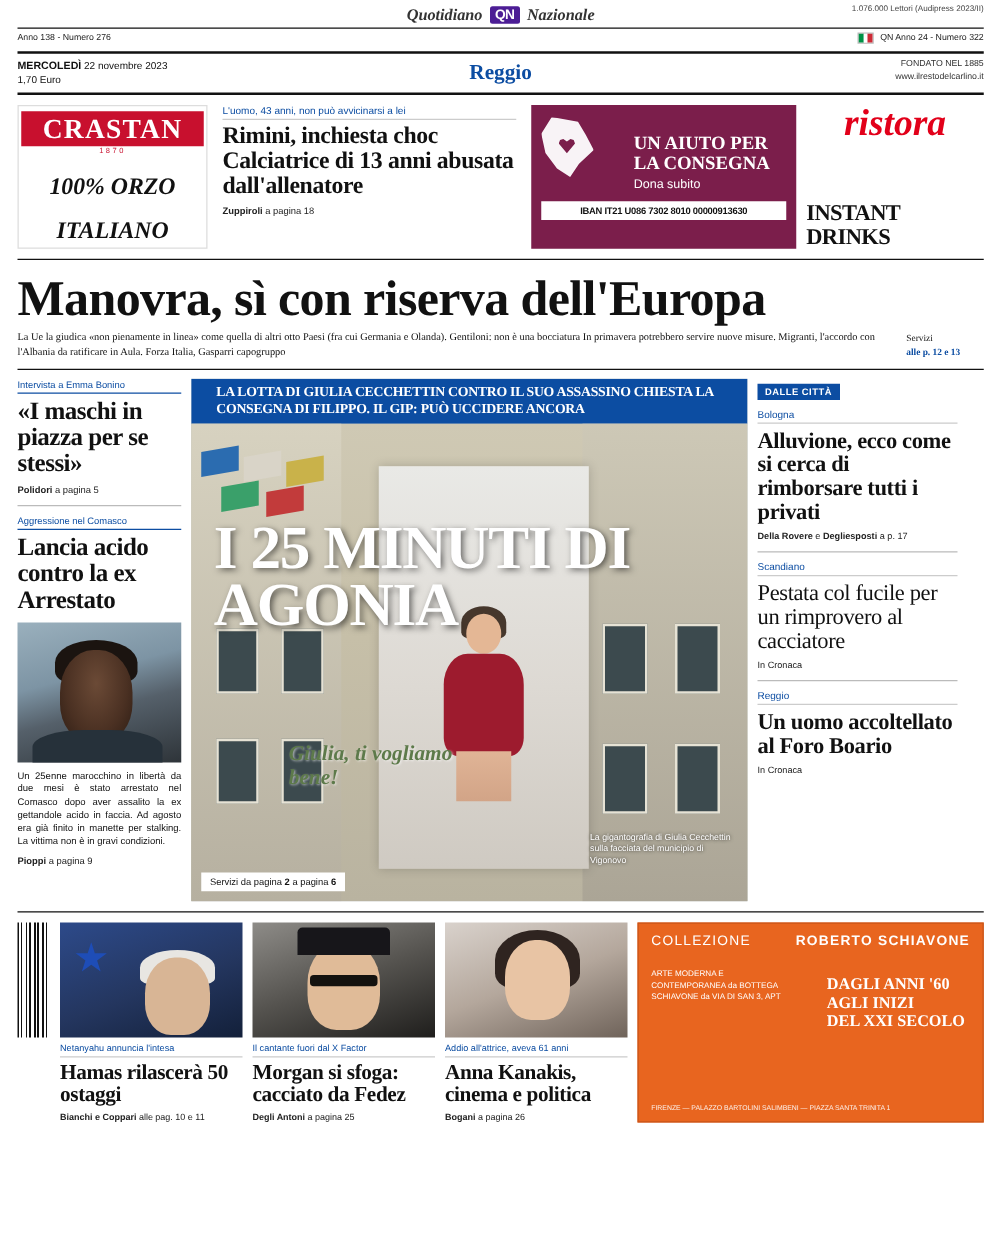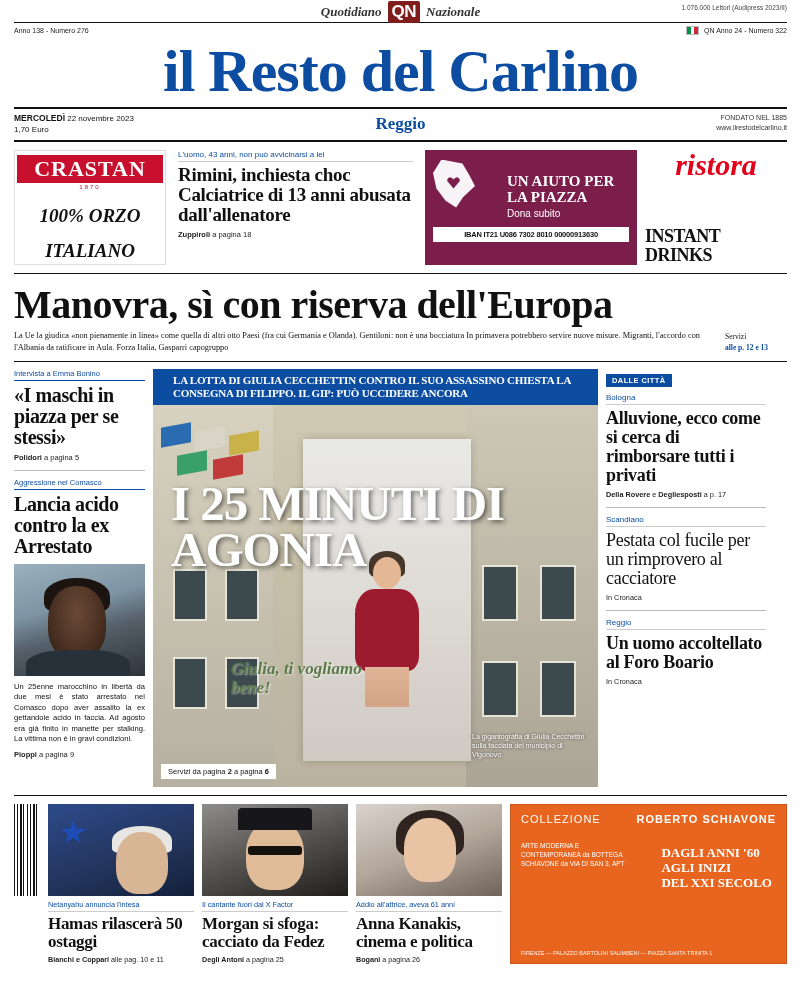--- a/index.html
+++ b/index.html
@@ -15,21 +15,21 @@
 
   
   .topstrip {
     display: flex; align-items: center; justify-content: center;
     height: 20px; font-size: 8px; color: #333; position: relative;
     padding-top: 4px;
   }
   .topstrip .qn { display: flex; align-items: center; gap: 6px; }
   .qn-word { font-family: "Liberation Serif", serif; font-style: italic; font-size: 13px; font-weight: bold; }
   .qn-logo {
-    background: #7f1d1d; color: #fff; font-weight: bold; font-size: 17px;
+    background: #4c1d95; color: #fff; font-weight: bold; font-size: 11px;
     padding: 1px 4px; border-radius: 2px; letter-spacing: -0.5px;
   }
   .topstrip .readers { position: absolute; right: 0; top: 4px; font-size: 6.5px; color: #444; }
 
   .headrow {
     display: flex; align-items: center; justify-content: space-between;
     border-top: 1px solid #111; border-bottom: 0; padding: 3px 0 2px;
     font-size: 7px; color: #222; margin-top: 2px;
   }
   .headrow .right { display: flex; align-items: center; gap: 5px; }
@@ -322,23 +322,20 @@
     <div class="right">
       <span class="flag">
           <i></i>
           <i></i>
           <i></i>
         </span>
       <span>QN Anno 24 - Numero 322</span>
     </div>
   </div>
 
-  <div class="masthead">
-    <h1>il Resto del Carlino</h1>
-  </div>
 
   <div class="datebar">
     <div class="left">
       <div><b>MERCOLEDÌ</b>
         <span>22 novembre 2023</span></div>
       <div>1,70 Euro</div>
     </div>
     <div class="center">Reggio</div>
     <div class="right">
       <div>FONDATO NEL 1885</div>
@@ -362,21 +359,21 @@
         <b>Zuppiroli</b>
         <span>a pagina 18</span>
       </div>
     </div>
 
     <div class="toscana-ad">
       <div class="shape"></div>
       <div class="heart"></div>
       <div class="txt">
         <div class="t1">UN AIUTO PER</div>
-        <div class="t1">LA PIAZZA</div>
+        <div class="t1">LA CONSEGNA</div>
         <div class="t2">Dona subito</div>
       </div>
       <div class="iban">IBAN IT21 U086 7302 8010 00000913630</div>
     </div>
 
     <div class="ristora">
       <div class="r1">ristora</div>
       <div class="r2">INSTANT DRINKS</div>
     </div>
   </div>

